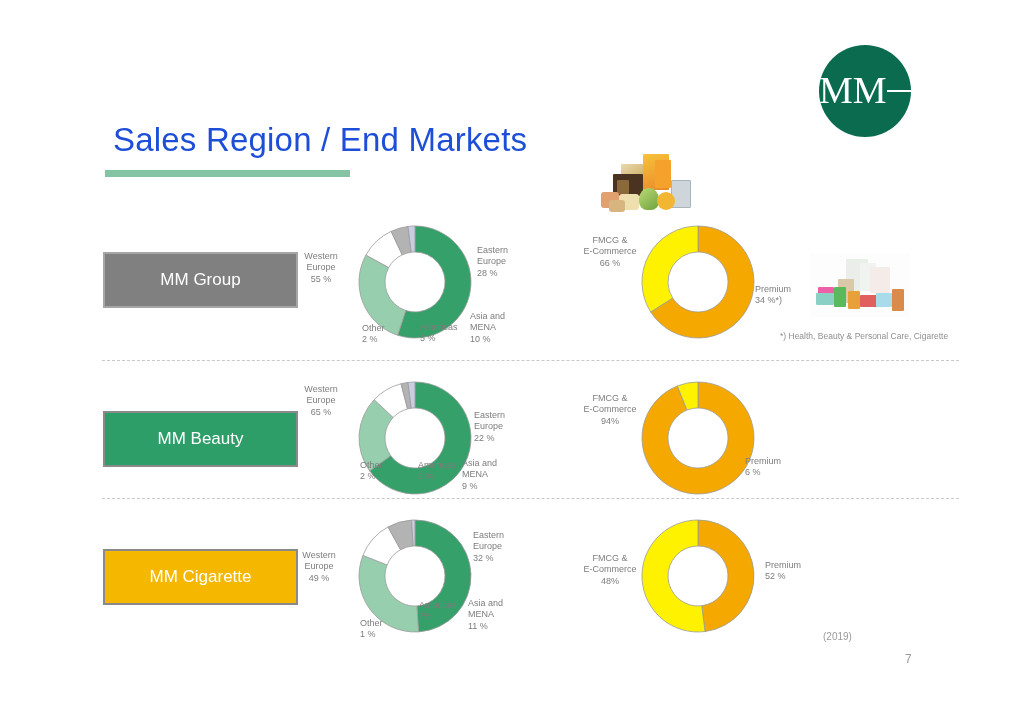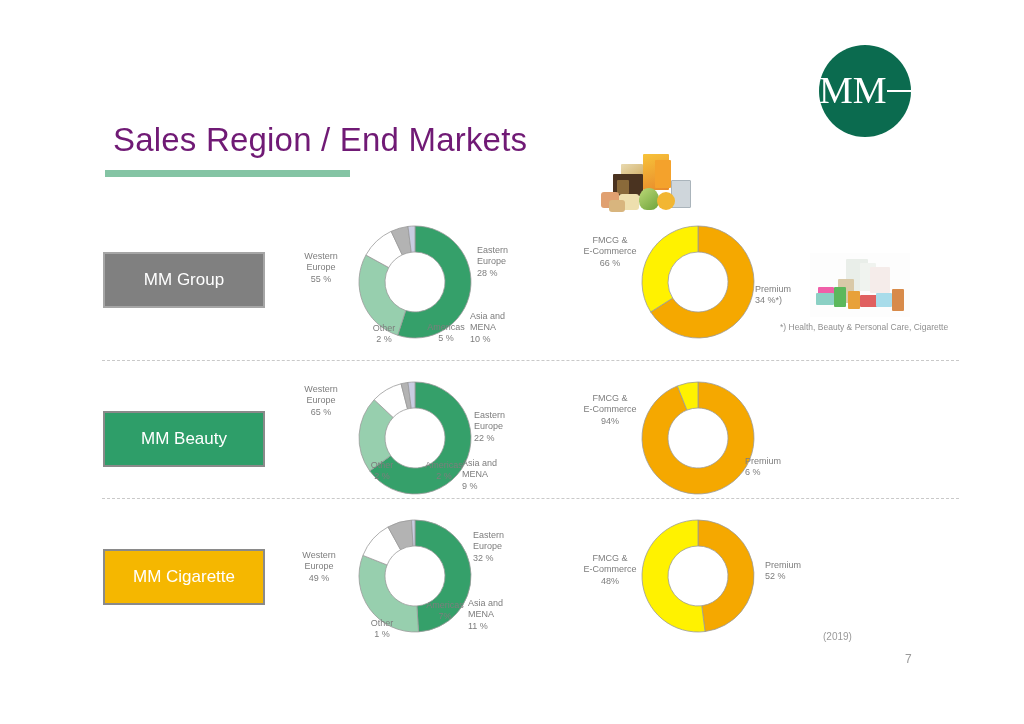--- a/index.html
+++ b/index.html
@@ -26,73 +26,73 @@
   .logo-text {
     font-family: "Liberation Serif", serif;
     color: #ffffff; font-size: 38px; line-height: 1;
     letter-spacing: 0px; margin-bottom: 3px;
   }
   .logo-rule { width: 54px; height: 2px; background: #ffffff; }
 
   
   .title {
     position: absolute; left: 113px; top: 121px;
-    font-size: 33px; color: #701a75; font-weight: 400;
+    font-size: 33px; color: #1d4ed8; font-weight: 400;
     letter-spacing: 0.2px; white-space: nowrap;
   }
   .title-rule {
     position: absolute; left: 105px; top: 170px;
     width: 245px; height: 7px; background: #84c4a4;
   }
 
   
   .divider {
     position: absolute; left: 102px; width: 857px;
     border-top: 1px dashed #c9c9c9; height: 0;
   }
   .divider.d1 { top: 360px; }
   .divider.d2 { top: 498px; }
 
   
   .seg-box {
-    position: absolute; width: 162px; height: 56px;
+    position: absolute; width: 195px; height: 56px;
     border: 2px solid #8a8a8a;
     display: flex; align-items: center; justify-content: center;
     color: #ffffff; font-size: 17px; white-space: nowrap;
   }
   .seg-box.group   { left: 103px; top: 252px; background: #808080; border-color: #a6a6a6; }
   .seg-box.karton  { left: 103px; top: 411px; background: #2e9e69; }
   .seg-box.packaging { left: 103px; top: 549px; background: #f5b700; }
 
   
   .donut-wrap { position: absolute; }
   .donut { position: relative; }
   .donut svg { display: block; overflow: visible; }
 
   
   .lbl {
     position: absolute;
     font-size: 9px; color: #7d7d7d; line-height: 1.25;
     white-space: pre-line;
   }
-  .lbl.c { text-align: center; }
+  .lbl.c { }
   .lbl.r { text-align: center; }
   .lbl.l { text-align: left; }
 
   
   .photo {
     position: absolute;
     background: #ffffff;
     overflow: hidden;
   }
   .photo .bg { position: absolute; inset: 0; }
   .pk { position: absolute; border-radius: 1px; }
 
   .footnote {
-    position: absolute; left: 780px; top: 322px;
+    position: absolute; left: 780px; top: 331px;
     font-size: 8.5px; color: #8f8f8f; white-space: nowrap;
   }
   .year {
     position: absolute; left: 823px; top: 631px;
     font-size: 10px; color: #9a9a9a;
   }
   .pageno {
     position: absolute; left: 905px; top: 652px;
     font-size: 12px; color: #9a9a9a;
   }

